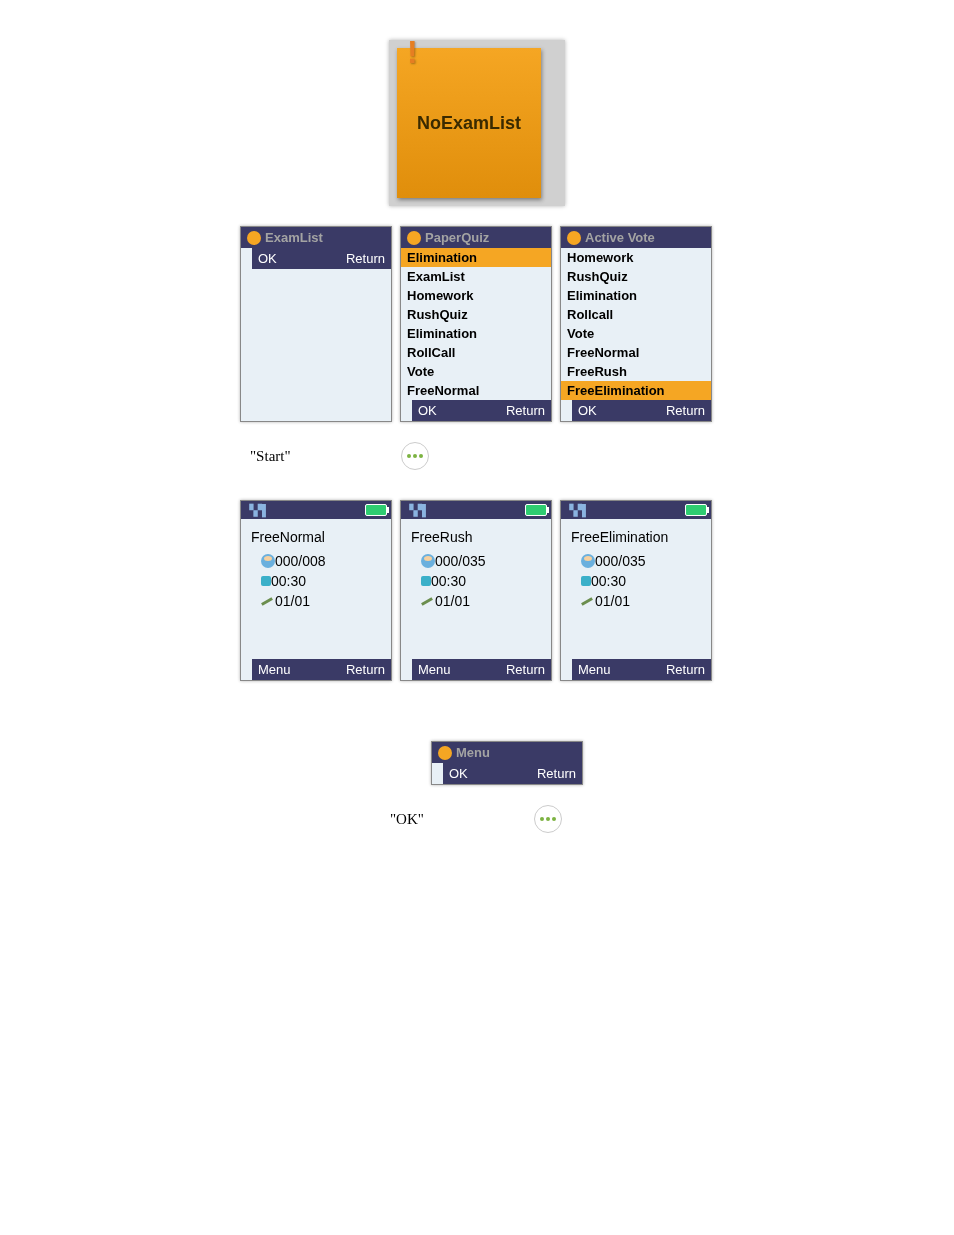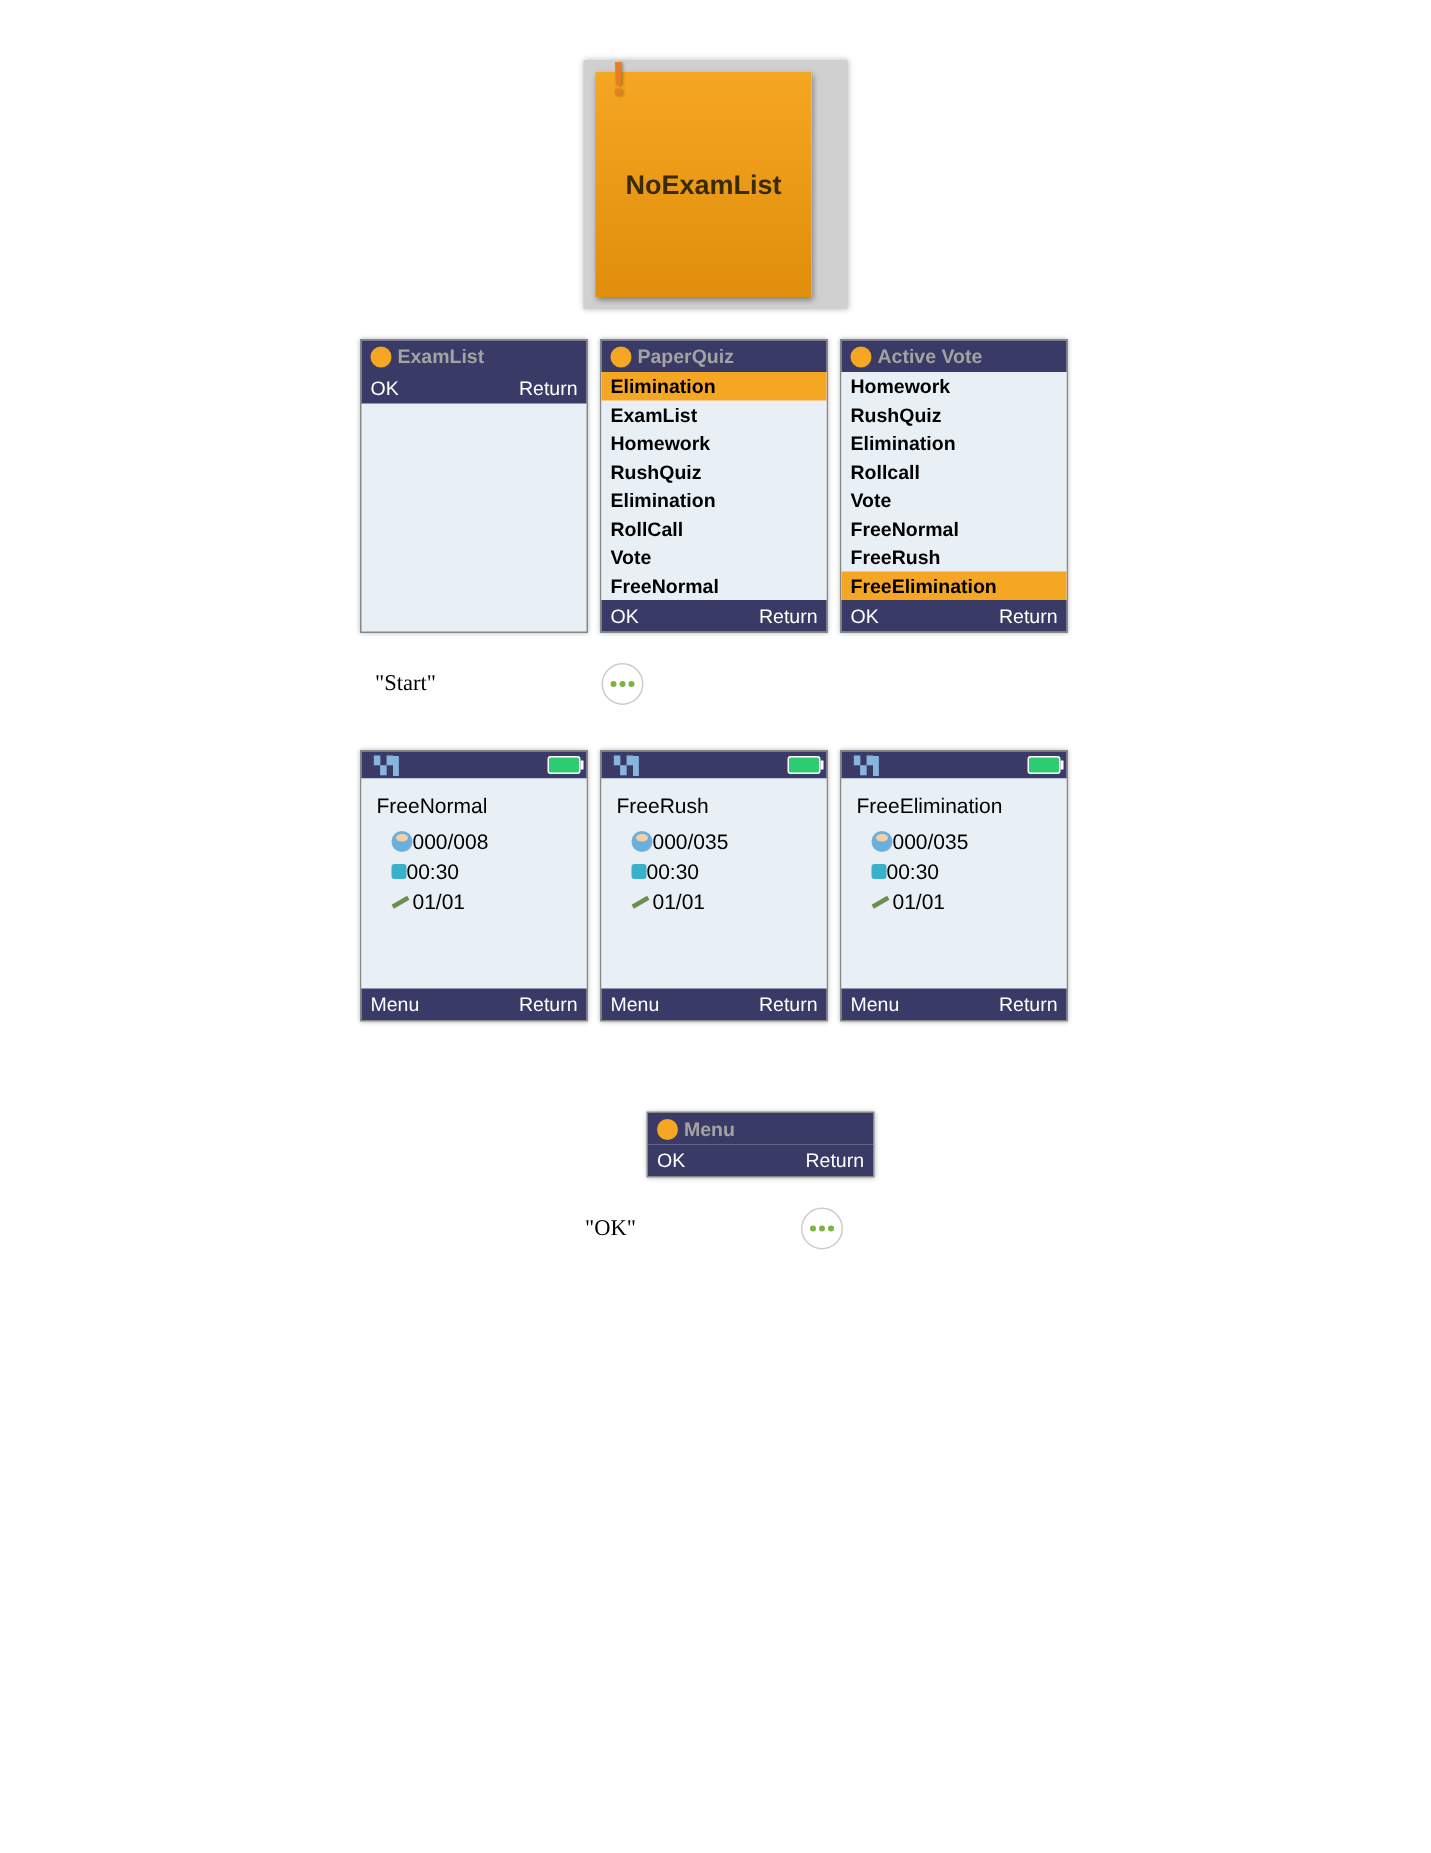--- a/index.html
+++ b/index.html
@@ -63,20 +63,21 @@
     background: #f5a623;
     font-weight: bold;
   }
   .phone-footer {
     background: #3a3a66;
     color: #fff;
     font-size: 13px;
     padding: 3px 6px;
     display: flex;
     justify-content: space-between;
+    margin-left: 11px;
   }
   .status-bar {
     background: #3a3a66;
     height: 18px;
     display: flex;
     justify-content: space-between;
     align-items: center;
     padding: 0 4px;
   }
   .signal-icon {

